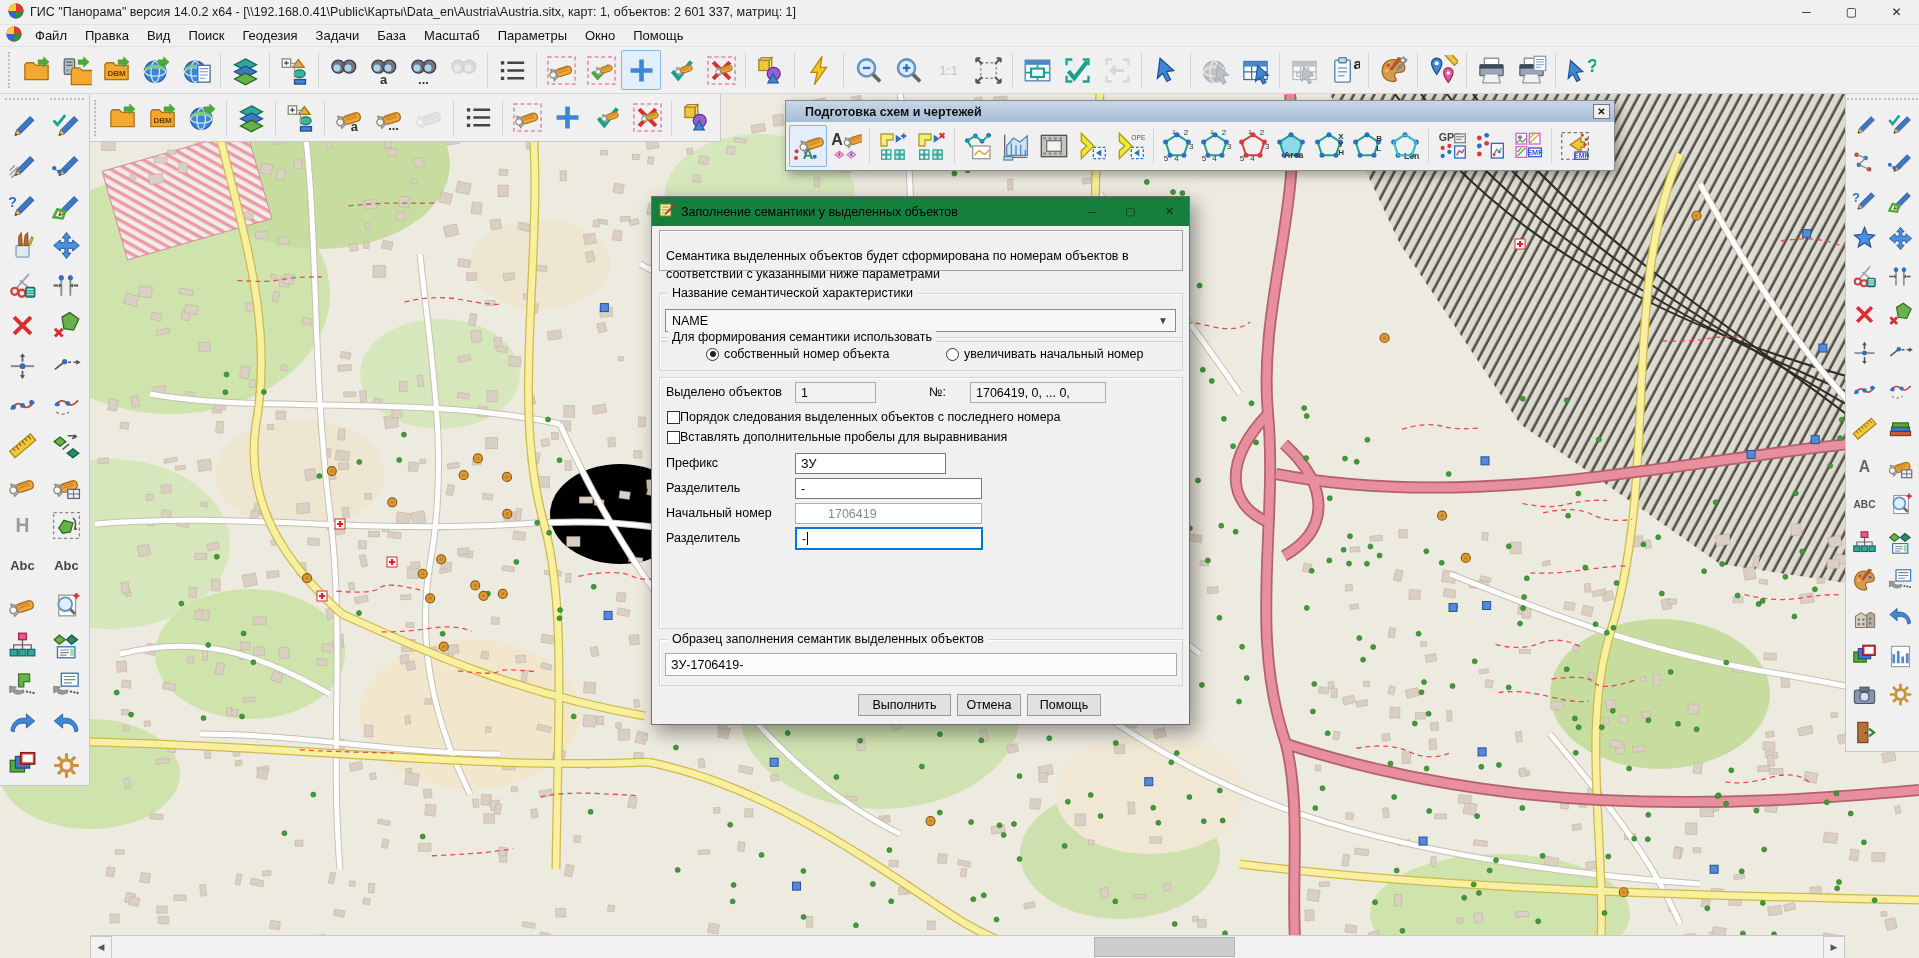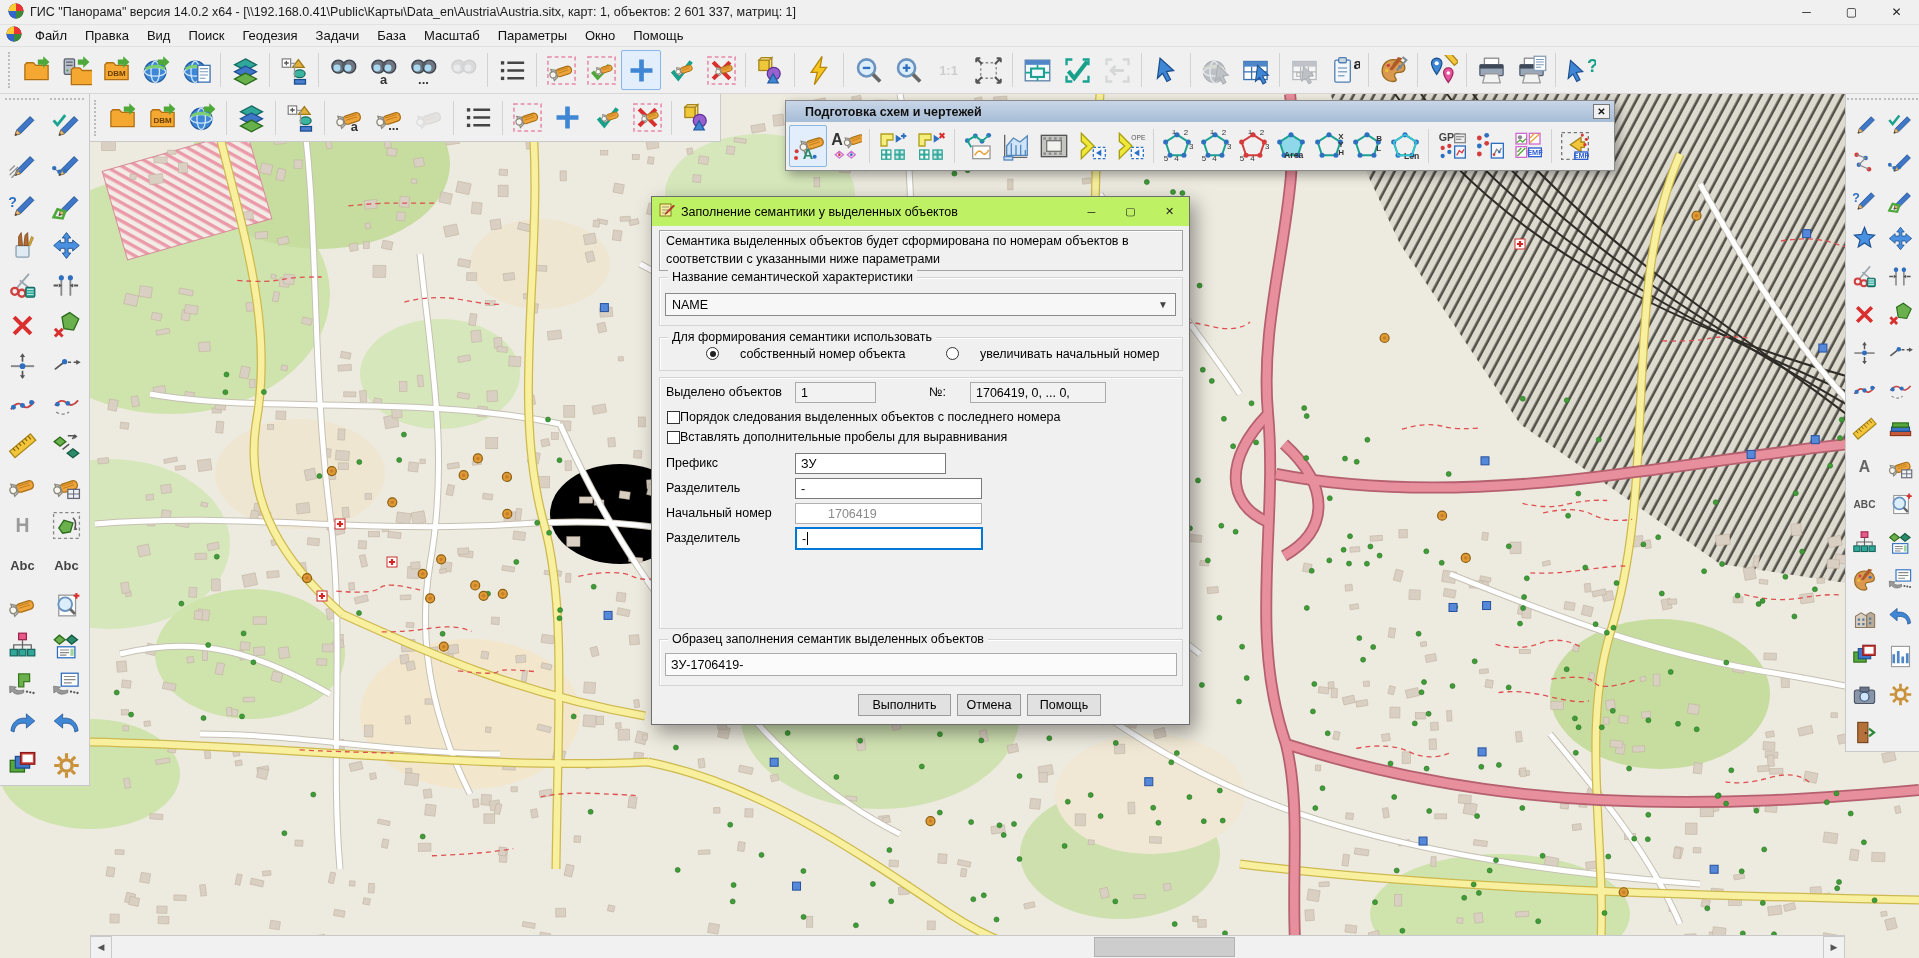--- a/index.html
+++ b/index.html
@@ -48,32 +48,32 @@
   .float-title{height:21px;background:linear-gradient(#c9d6e8,#a6bcd6);
     display:flex;align-items:center;padding:0 4px 0 19px;font-size:12.5px;font-weight:bold;color:#101010;}
   .float-close{margin-left:auto;width:17px;height:15px;background:#f0f0f0;border:1px solid #777;
     display:flex;align-items:center;justify-content:center;font-size:10px;color:#111;}
   .float-body{height:48px;display:flex;align-items:center;padding:0 3px;}
   .float-body .tbtn{width:38px;height:42px;}
   .float-body .tbtn svg{width:32px;height:32px;}
   
   .dlg{position:absolute;left:651px;top:102px;width:539px;height:529px;background:#f0f0f0;
     border:1px solid #6e6e6e;box-shadow:5px 7px 18px rgba(0,0,0,.4);z-index:5;font-size:12.5px;color:#000;}
-  .dlg-title{height:29px;background:#bef264;display:flex;align-items:center;padding-left:7px;gap:6px;}
+  .dlg-title{height:29px;background:#15803d;display:flex;align-items:center;padding-left:7px;gap:6px;}
   .dlg-winbtns{margin-left:auto;display:flex;height:29px;}
   .dlg-winbtn{width:39px;display:flex;align-items:center;justify-content:center;font-size:11px;color:#222;}
   .dlg .abs{position:absolute;}
   .infobox{left:7px;top:33px;width:524px;height:41px;border:1px solid #a3a3a3;
-    box-shadow:inset 1px 1px 0 #fff;padding:2px 6px;line-height:1.42;background:#f0f0f0;}
+    box-shadow:inset 1px 1px 0 #fff;padding:17px 6px;line-height:1.42;background:#f0f0f0;}
   .grp{border:1px solid #d4d4d4;box-shadow:inset 1px 1px 0 #fff;}
   .grp .leg{position:absolute;top:-8px;left:8px;background:#f0f0f0;padding:0 4px;font-size:12.5px;}
   .combo{position:absolute;left:5px;top:15px;width:511px;height:23px;background:#f7f7f7;
     border:1px solid #8a8a8a;display:flex;align-items:center;padding-left:6px;}
   .combo .chev{margin-left:auto;margin-right:7px;color:#444;font-size:10px;}
-  .radio{position:absolute;display:flex;gap:21px;padding-left:38px;}
+  .radio{position:absolute;display:flex;align-items:center;gap:5px;padding-left:38px;}
   .rdot{width:13px;height:13px;border-radius:50%;border:1px solid #333;background:#fff;
     display:inline-flex;align-items:center;justify-content:center;}
   .rdot.on::after{content:"";width:6px;height:6px;border-radius:50%;background:#222;}
   .chk{position:absolute;display:flex;align-items:center;gap:0;}
   .cbox{width:13px;height:13px;border:1px solid #333;background:#fff;}
   .flbl{position:absolute;}
   .fval{position:absolute;height:21px;display:flex;align-items:center;padding-left:5px;}
   .sunken{background:#f2f2f2;border:1px solid #ababab;}
   .edit{background:#fff;border:1px solid #7a7a7a;}
   .edit.dis{color:#8a8a8a;border-color:#b0b0b0;padding-left:32px;}
@@ -2592,21 +2592,21 @@
 ap">Заполнение семантики у выделенных объектов</span>
       <div class="dlg-winbtns">
         <span class="dlg-winbtn">─</span>
         <span class="dlg-winbtn">▢</span>
         <span class="dlg-winbtn">✕</span>
       </div>
     </div>
 
     <div class="abs infobox">Семантика выделенных объектов будет сформирована по номерам объектов в соответствии с указанными ниже параметрами</div>
 
-    <div class="abs grp" style="left:7px;top:80px;width:524px;height:49px;">
+    <div class="abs grp" style="left:7px;top:96px;width:524px;height:49px;">
       <span class="leg">Название семантической характеристики</span>
       <div class="combo">
         <span>NAME</span>
         <span class="chev">▼</span>
       </div>
     </div>
 
     <div class="abs grp" style="left:7px;top:140px;width:524px;height:34px;">
       <span class="leg">Для формирования семантики использовать</span>
       <div class="radio" style="left:8px;top:9px;">

